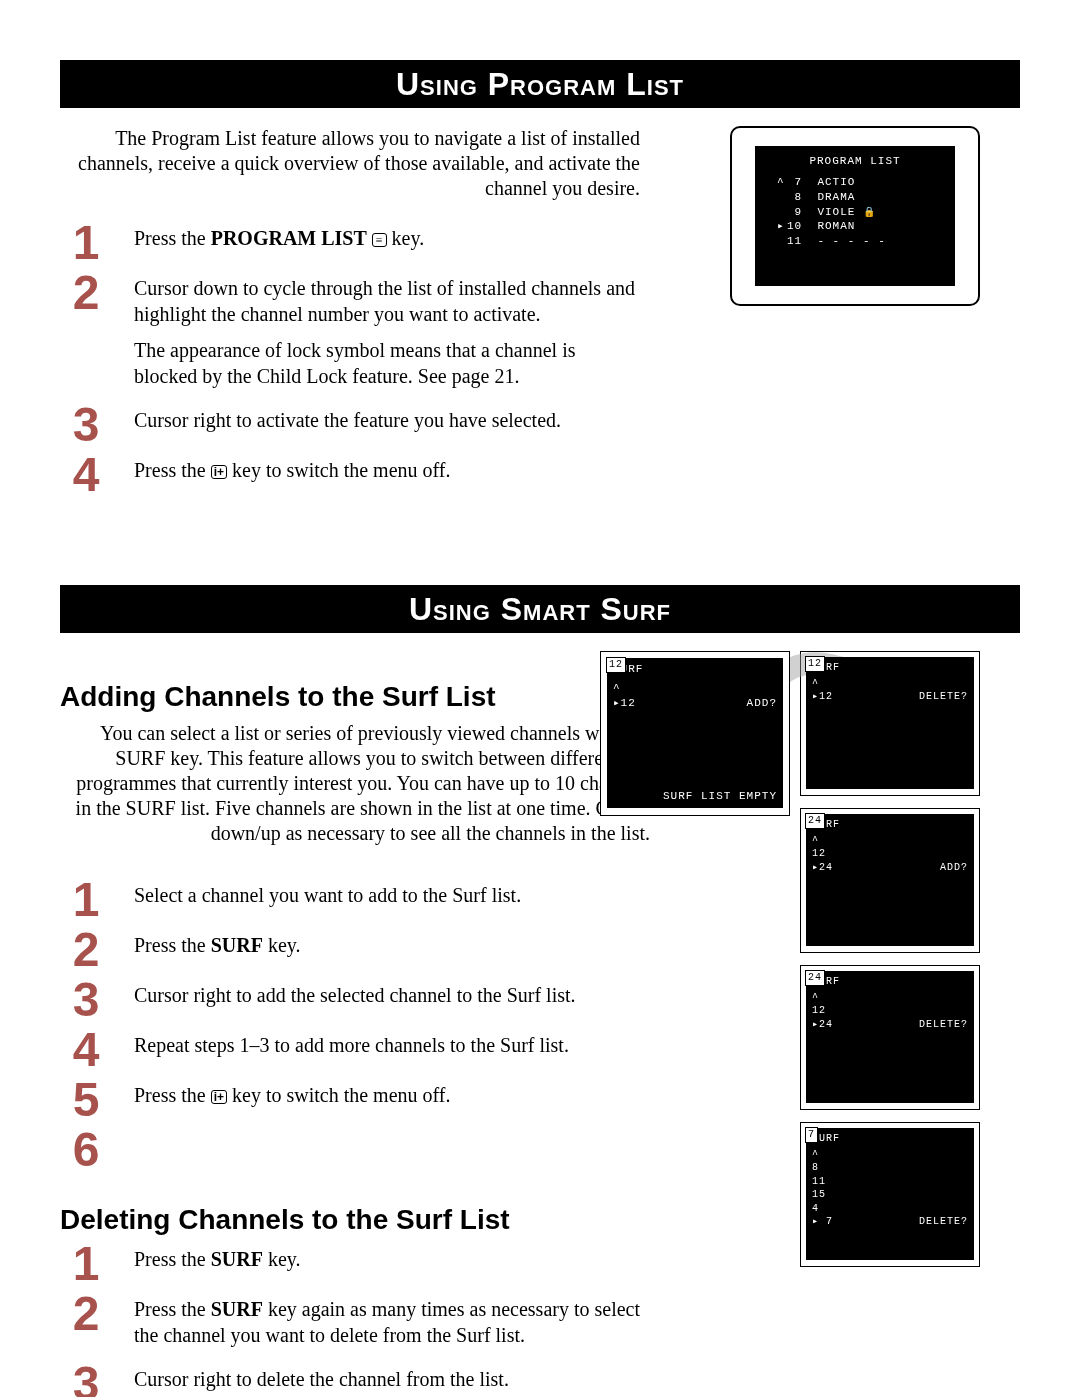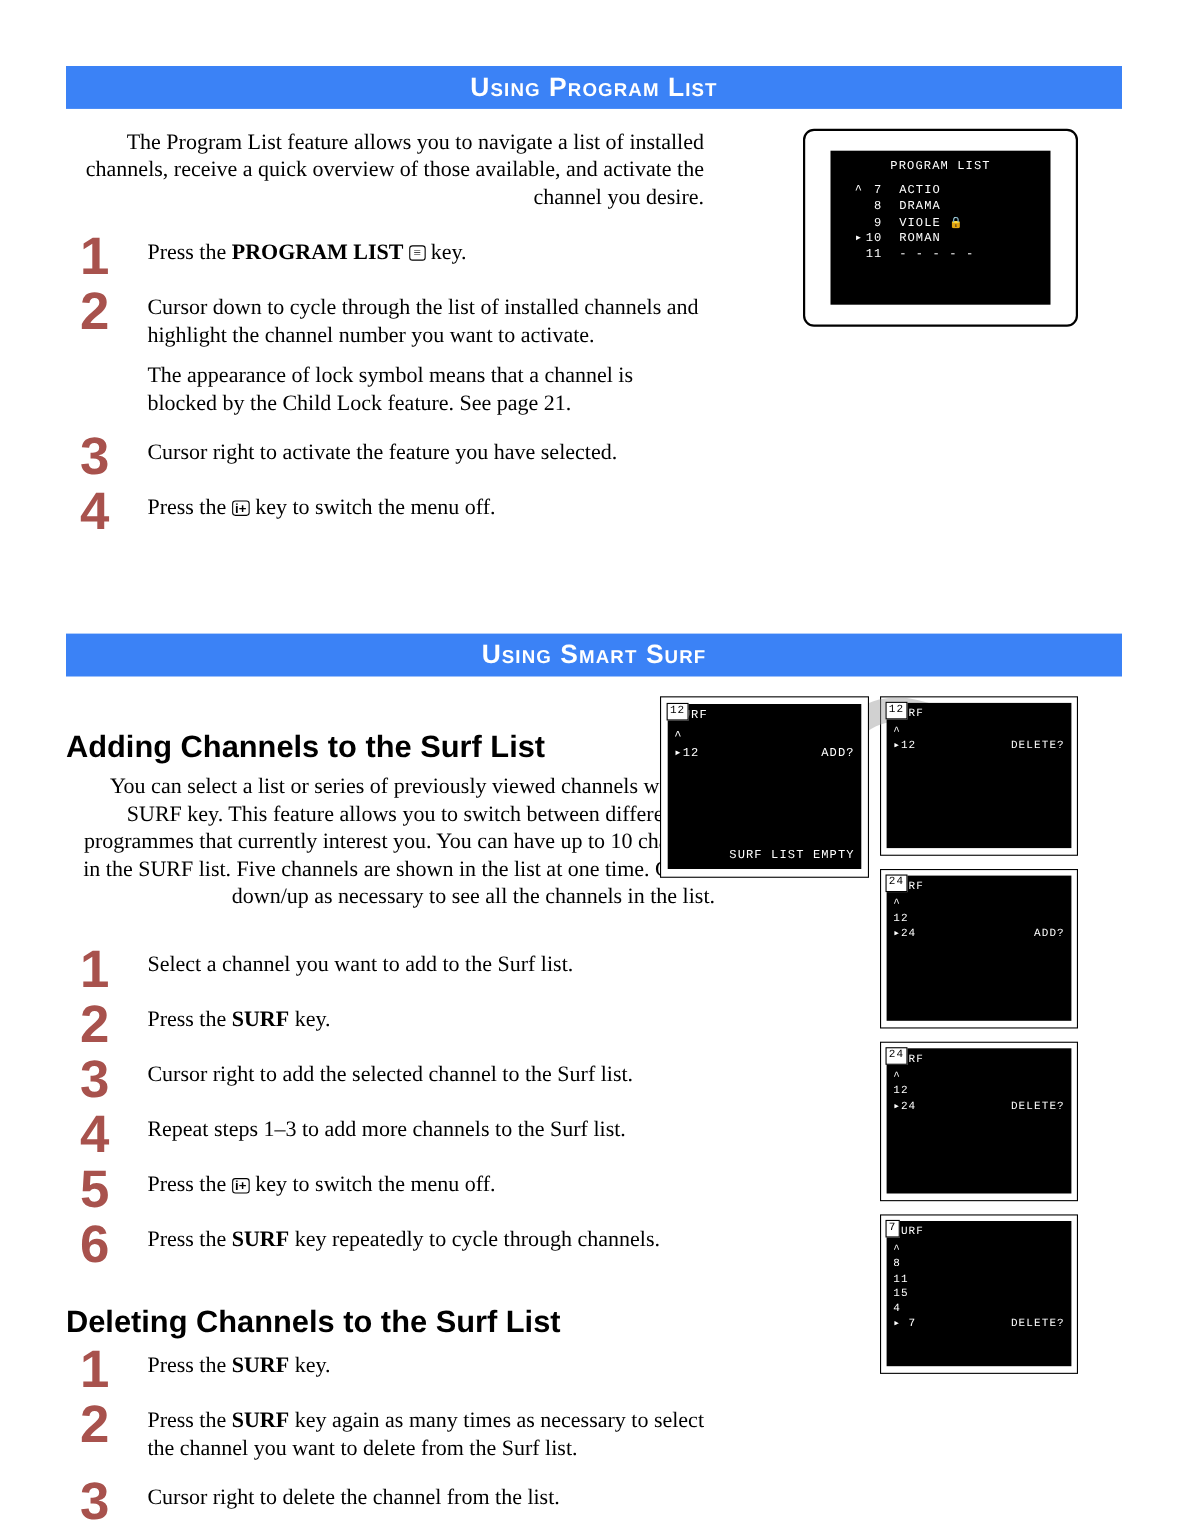--- a/index.html
+++ b/index.html
@@ -6,25 +6,25 @@
   body {
     width: 1080px;
     height: 1397px;
     background: #fff;
     font-family: "Times New Roman", Times, serif;
     font-size: 20px;
     color: #000;
     padding: 60px 60px 30px 60px;
   }
   .banner {
-    background: #3b82f6;
+    background: #000000;
     color: #fff;
     font-family: Arial, Helvetica, sans-serif;
     font-weight: bold;
-    font-size: 24px;
+    font-size: 32px;
     text-align: center;
     padding: 6px 0 5px 0;
     letter-spacing: 1px;
     font-variant: small-caps;
     margin-bottom: 18px;
   }
   .intro { max-width: 610px; margin-bottom: 22px; line-height: 1.25; text-align: right; }
   .steps-wrap { display: flex; gap: 40px; align-items: flex-start; }
   .steps { flex: 1; }
   .step { display: flex; gap: 22px; margin-bottom: 6px; align-items: flex-start; }
@@ -181,23 +181,20 @@
           </div>
       </div>
       <div class="step">
         <div class="step-num">5</div>
         <div class="step-body">
             <p><span>Press the </span><span class="icon-info">i+</span><span> key to switch the menu off.</span></p>
           </div>
       </div>
       <div class="step">
         <div class="step-num">6</div>
-        <div class="step-body">
-            <p><span>Press the </span><span class="bold">SURF</span><span> key repeatedly to cycle through channels.</span></p>
-          </div>
       </div>
 
       <div class="subheading">Deleting Channels to the Surf List</div>
 
       <div class="step">
         <div class="step-num">1</div>
         <div class="step-body">
             <p><span>Press the </span><span class="bold">SURF</span><span> key.</span></p>
           </div>
       </div>

